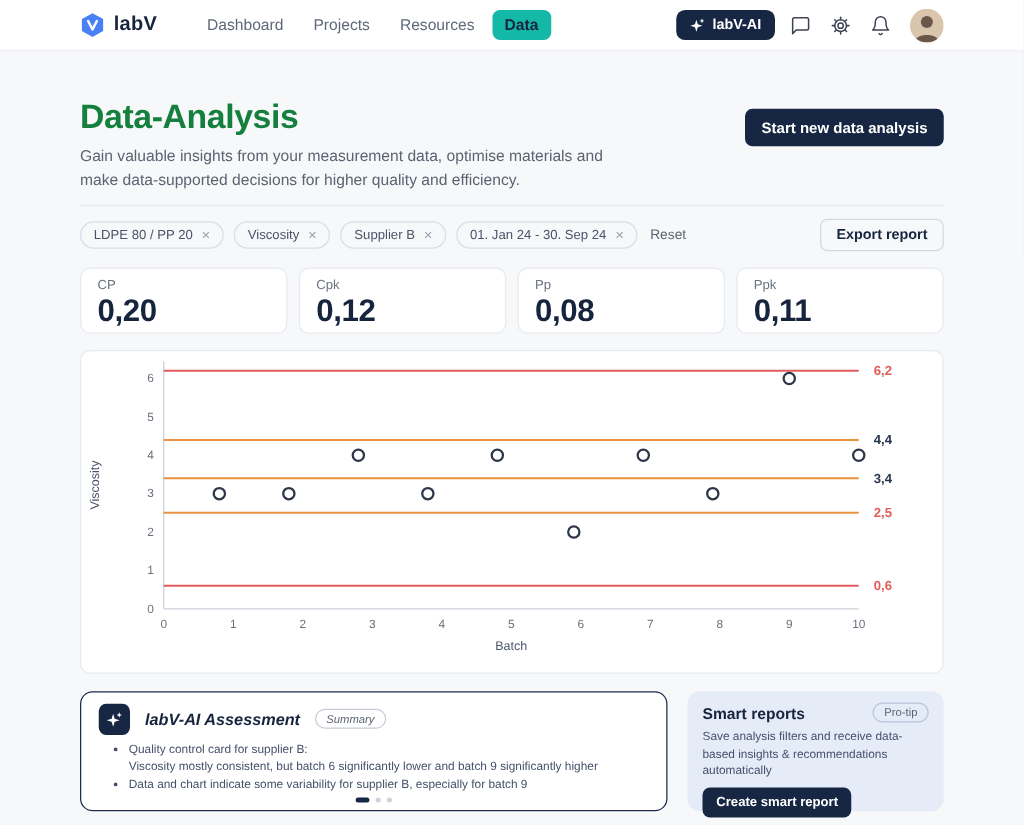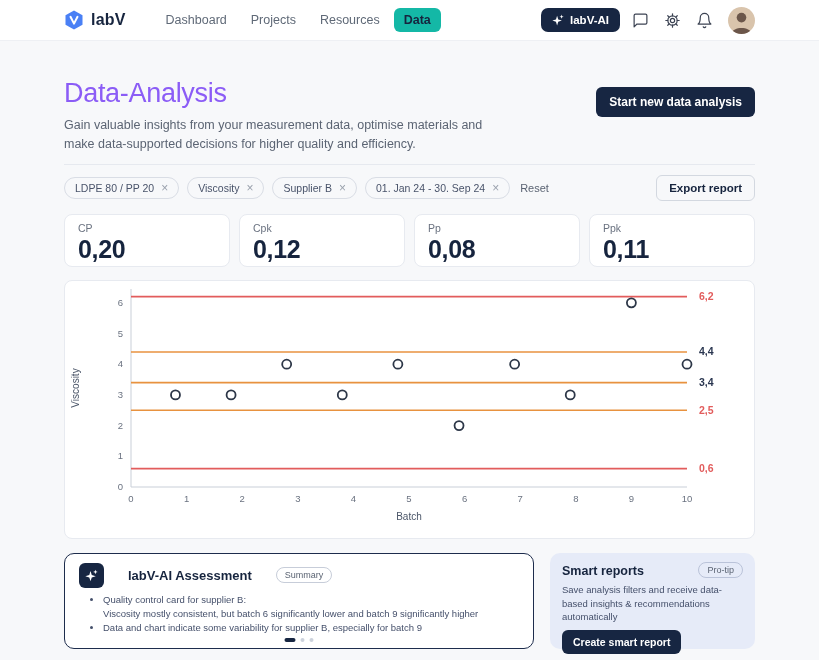--- a/index.html
+++ b/index.html
@@ -13,21 +13,21 @@
   .main-nav { display:flex; align-items:center; margin-left:30px; gap:4px; }
   .nav-item { font-size:12.5px; color:#5f6977; padding:5px 10px; border-radius:6px; cursor:pointer; text-decoration:none; }
   .nav-item.active { color:#16243e; font-weight:700; background:#14b8a6; }
   .header-right { margin-left:auto; display:flex; align-items:center; gap:8px; }
   .ai-btn { display:flex; align-items:center; gap:6px; background:#172642; color:#fff; border:none; border-radius:7px; padding:6px 11px; font-size:11.5px; font-weight:600; font-family:inherit; cursor:pointer; }
   .icon-btn { width:24px; height:24px; border:none; background:transparent; padding:0; display:flex; align-items:center; justify-content:center; cursor:pointer; }
   .avatar { width:27px; height:27px; border-radius:50%; overflow:hidden; margin-left:4px; cursor:pointer; flex:none; }
 
   main { padding:0 64px; }
   .hero { display:flex; justify-content:space-between; align-items:flex-start; margin-top:38px; }
-  h1 { margin:0; font-size:27px; line-height:28px; font-weight:400; color:#8b5cf6; letter-spacing:-0.3px; }
+  h1 { margin:0; font-size:27px; line-height:28px; font-weight:700; color:#15803d; letter-spacing:-0.3px; }
   .subtitle { margin:9px 0 0; font-size:12.5px; line-height:1.55; color:#5b6473; max-width:452px; }
   .btn-primary { background:#172642; color:#fff; border:none; border-radius:6px; padding:8px 13px; font-size:12px; font-weight:600; font-family:inherit; cursor:pointer; margin-top:8px; flex:none; }
 
   .divider { border:none; border-top:1px solid #e6e9ef; margin:9px 0 0; }
 
   .filter-row { display:flex; align-items:center; gap:8px; margin-top:10px; }
   .chip { display:inline-flex; align-items:center; gap:7px; border:1px solid #d9dde5; border-radius:999px; padding:4px 10px; font-size:10.5px; color:#49536a; cursor:pointer; background:transparent; white-space:nowrap; }
   .chip-x { color:#9aa1ad; font-size:12px; line-height:1; cursor:pointer; }
   .reset { font-size:11px; color:#5b6473; margin-left:2px; cursor:pointer; text-decoration:none; }
   .btn-outline { margin-left:auto; border:1px solid #d3d8e0; background:transparent; border-radius:6px; padding:6px 12px; font-size:11.5px; color:#16243e; font-weight:600; font-family:inherit; cursor:pointer; }
@@ -39,21 +39,21 @@
 
   .chart-card { margin-top:13px; background:#fff; border:1px solid #e7eaf0; border-radius:8px; height:259px; overflow:hidden; }
   #chart-svg { display:block; }
   #chart-svg text { font-family:"Liberation Sans", sans-serif; }
   #chart-svg .tick { font-size:9.5px; fill:#6a7280; }
   #chart-svg .limit-label { font-size:10.5px; font-weight:700; }
   #chart-svg .axis-label { font-size:10px; fill:#4a5568; }
 
   .bottom-row { display:flex; gap:16px; margin-top:14px; }
   .ai-card { flex:1; position:relative; background:#fff; border:1.5px solid #1d2c4c; border-radius:10px; height:96px; padding:9px 14px; }
-  .ai-card-head { display:flex; align-items:center; gap:24px; }
+  .ai-card-head { display:flex; align-items:center; gap:12px;font-style:italic; }
   .ai-chip-icon { width:25px; height:25px; border-radius:6px; background:#172642; display:flex; align-items:center; justify-content:center; flex:none; }
   .ai-title { font-size:13px; font-weight:700; color:#16243e; }
   .pill { border:1px solid #c7cdd9; border-radius:999px; padding:2px 8px; font-size:9px; color:#5b6473; background:transparent; white-space:nowrap; }
   .ai-bullets { margin:5px 0 16px; padding-left:24px; list-style:disc; }
   .ai-bullets li { font-size:9.5px; line-height:1.5; color:#45506b; white-space:pre-line; }
   .dots { position:absolute; left:50%; transform:translateX(-50%); bottom:6px; display:flex; align-items:center; gap:5px; }
   .dot { width:4px; height:4px; border-radius:50%; background:#ccd2dc; cursor:pointer; border:none; padding:0; }
   .dot.active { width:11px; height:4px; border-radius:2px; background:#172642; }
 
   .smart-card { width:205px; flex:none; background:#e6ebf8; border-radius:10px; height:96px; padding:9px 12px; }

